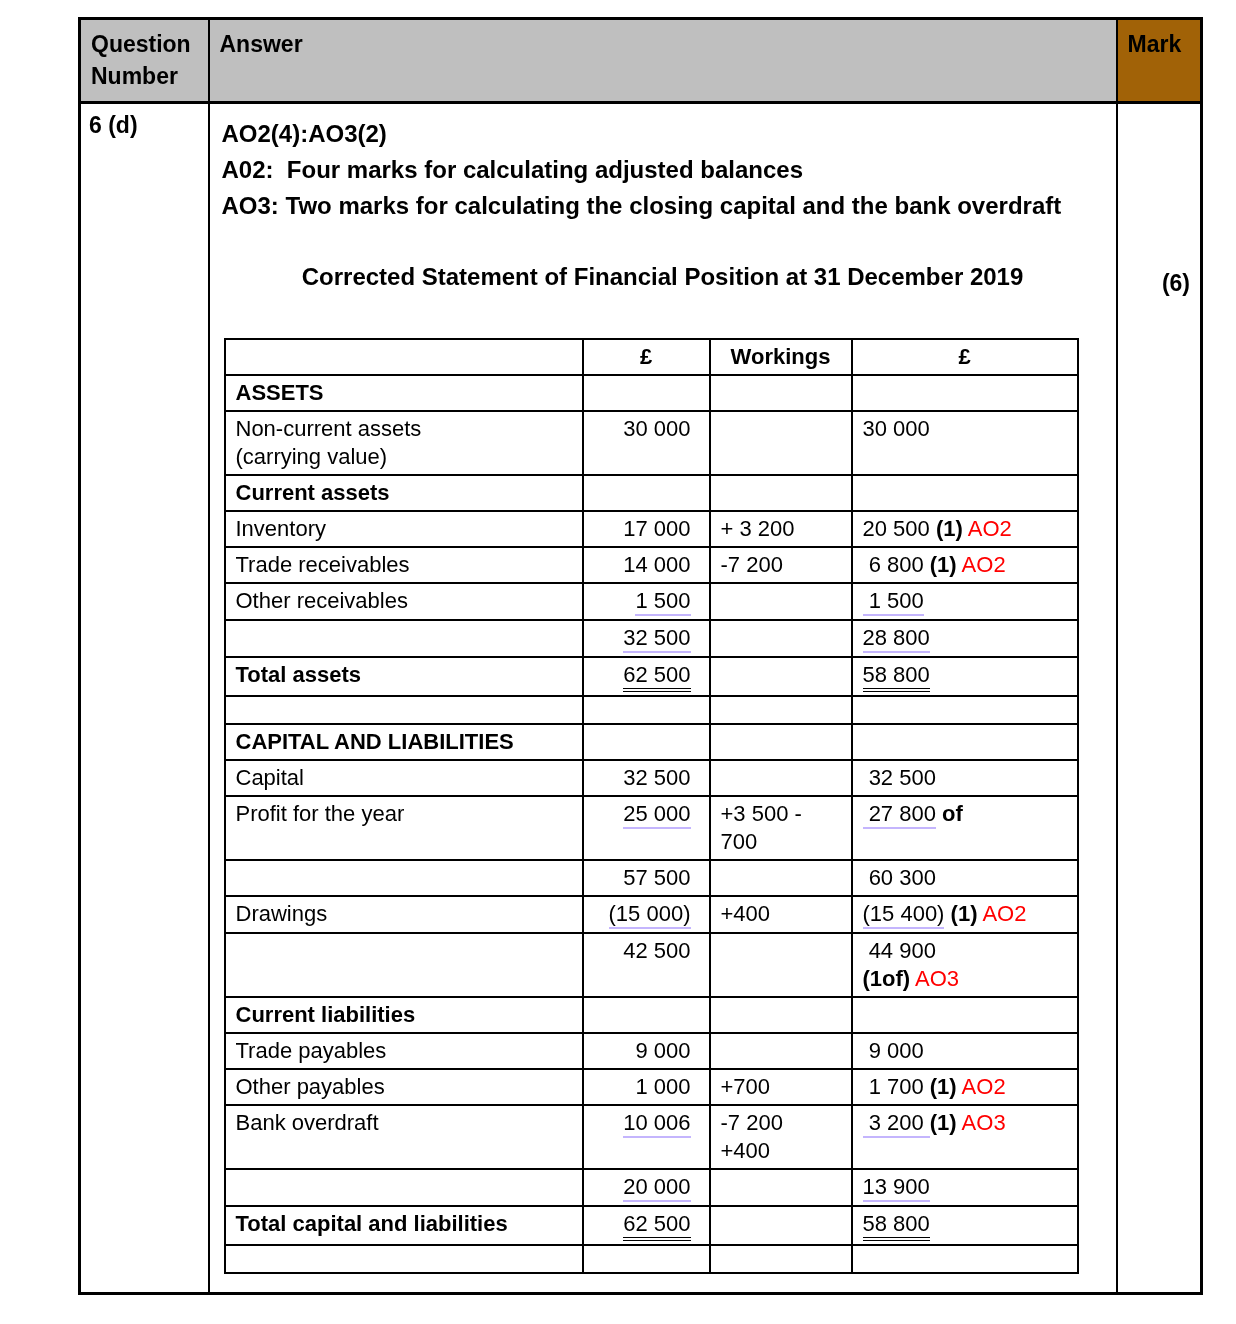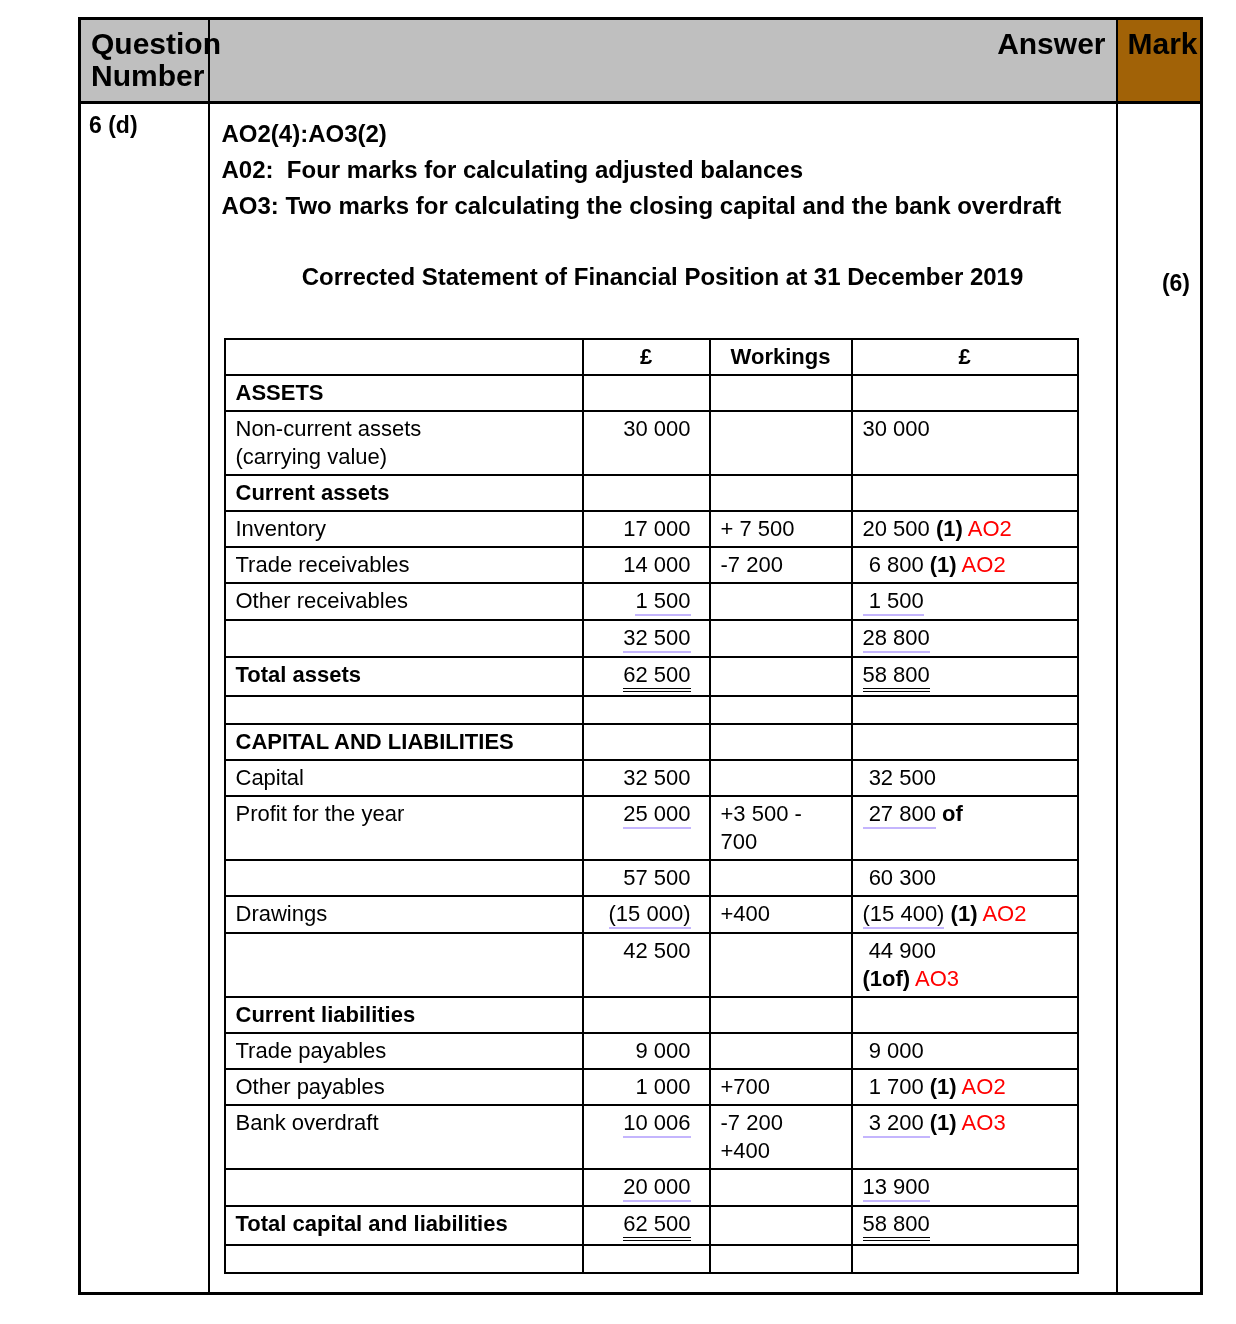--- a/index.html
+++ b/index.html
@@ -21,21 +21,21 @@
     top: 17px;
     width: 1122px;
     height: 1278px;
     border-collapse: collapse;
     table-layout: fixed;
   }
   table.outer th, table.outer td { border: 2px solid #000; }
   table.outer { border: 3px solid #000; }
   table.outer tr.head th {
     border-bottom: 3px solid #000;
-    font-size: 30px;
+    font-size: 23px;
     font-weight: 700;
     text-align: left;
     vertical-align: top;
     padding: 8px 10px;
     line-height: 32px;
   }
   table.outer td { vertical-align: top; }
   .qcell { padding: 8px 8px; font-size: 23px; font-weight: 700; }
   .acell { padding: 8px 12px; }
   .mcell { padding: 8px 6px; }
@@ -106,21 +106,21 @@
   <table class="outer">
     <colgroup>
       <col style="width:129px">
         <col style="width:908px">
         <col style="width:85px">
     </colgroup>
     <tbody>
         <tr class="head">
       <th class="gray-bg" style="white-space: pre-wrap; background: rgb(191, 191, 191);">Question
 Number</th>
-      <th class="gray-bg" style="background: rgb(191, 191, 191); text-align: right;">Answer</th>
+      <th class="gray-bg" style="background: rgb(191, 191, 191);">Answer</th>
       <th class="gray-bg" style="background: #a16207;">Mark</th>
     </tr>
     <tr>
       <td class="qcell">
         <span>6 (d)</span>
       </td>
       <td class="acell">
         <div class="intro">
           <div>AO2(4):AO3(2)</div>
           <div>A02:  Four marks for calculating adjusted balances</div>
@@ -158,21 +158,21 @@
                 </tr>
                 <tr>
                   <td class="c-label b">Current assets</td>
                   <td class="c-a1"></td>
                   <td class="c-w"></td>
                   <td class="c-a2"></td>
                 </tr>
                 <tr>
                   <td class="c-label">Inventory</td>
                   <td class="c-a1"><span class="seg">17 000</span></td>
-                  <td class="c-w">+ 7 500</td>
+                  <td class="c-w">+ 3 200</td>
                   <td class="c-a2"><span class="seg">20 500 </span><span class="seg b">(1)</span><span class="seg"> </span><span class="seg red" style="color: rgb(255, 0, 0);">AO2</span></td>
                 </tr>
                 <tr>
                   <td class="c-label">Trade receivables</td>
                   <td class="c-a1"><span class="seg">14 000</span></td>
                   <td class="c-w">-7 200</td>
                   <td class="c-a2"><span class="seg"> 6 800 </span><span class="seg b">(1)</span><span class="seg"> </span><span class="seg red" style="color: rgb(255, 0, 0);">AO2</span></td>
                 </tr>
                 <tr>
                   <td class="c-label">Other receivables</td>

